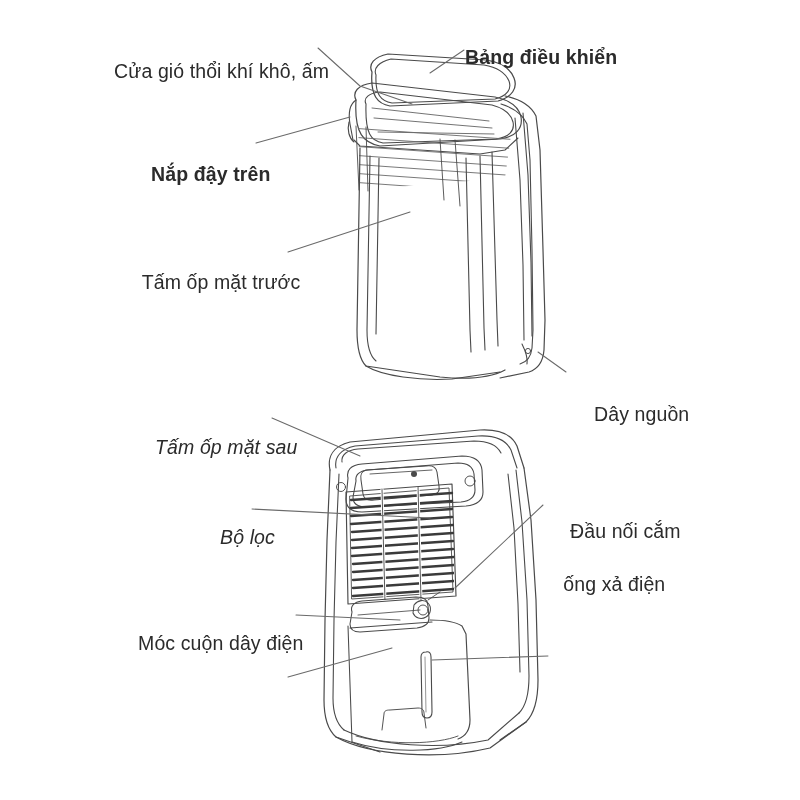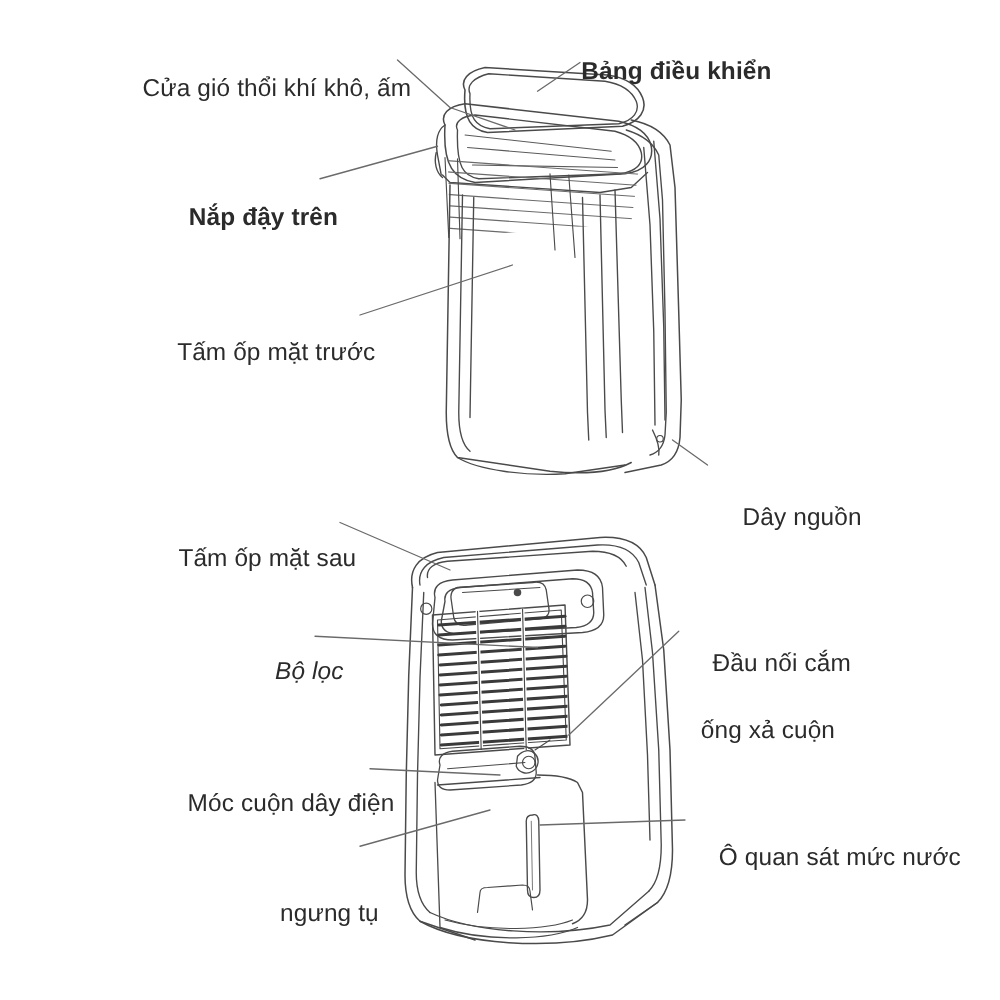--- a/index.html
+++ b/index.html
@@ -230,38 +230,34 @@
   </div>
 
   <div class="callout align-left" style="left:120px; top:243px;">
     <span>Tấm ốp mặt trước</span>
   </div>
 
   <div class="callout align-left" style="left:572px; top:375px;">
     <span>Dây nguồn</span>
   </div>
 
-  <div class="callout align-left" style="left:121px; top:408px;">
+  <div class="callout align-left" style="left:133px; top:408px;font-style:italic;">
     <span>Tấm ốp mặt sau</span>
   </div>
 
   <div class="callout align-left" style="left:198px; top:498px;font-style:italic;">
     <span>Bộ lọc</span>
   </div>
 
   <div class="callout align-left" style="left:548px; top:492px;text-align:center;">
     <span>Đầu nối cắm</span>
-    <span class="l2">ống xả cuộn</span>
-  </div>
-
-  <div class="callout align-left" style="left:128px; top:604px;">
+    <span class="l2">ống xả điện</span>
+  </div>
+
+  <div class="callout align-left" style="left:116px; top:604px;">
     <span>Móc cuộn dây điện</span>
   </div>
 
-  <div class="callout align-left" style="left:553px; top:647px;">
-    <span>Ô quan sát mức nước</span>
-  </div>
 
   <div class="callout align-right" style="left:118px; top:665px; width:185px;">
-    <span class="l2">ngưng tụ</span>
   </div>
 
 </div>
 
 </body></html>

